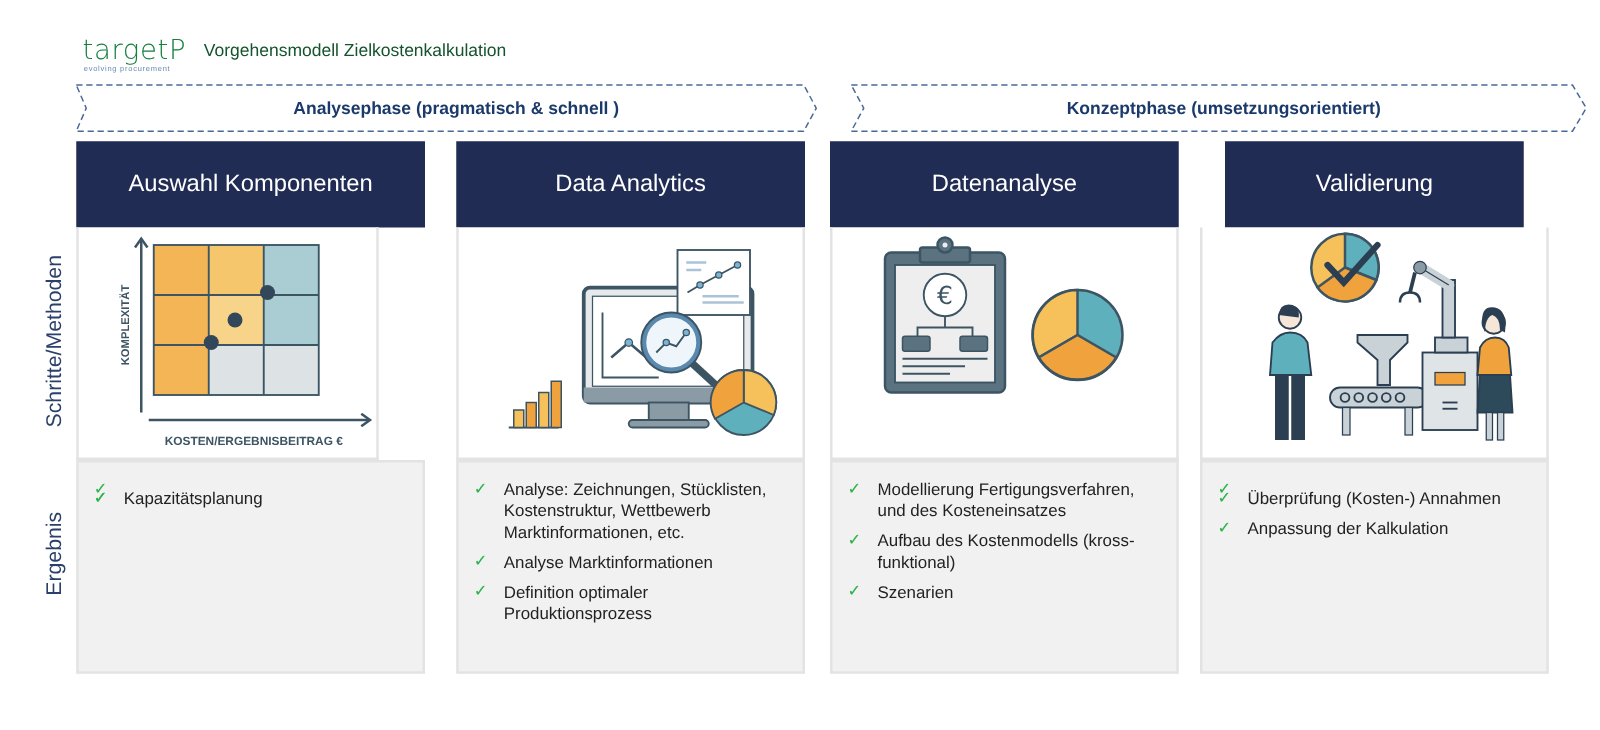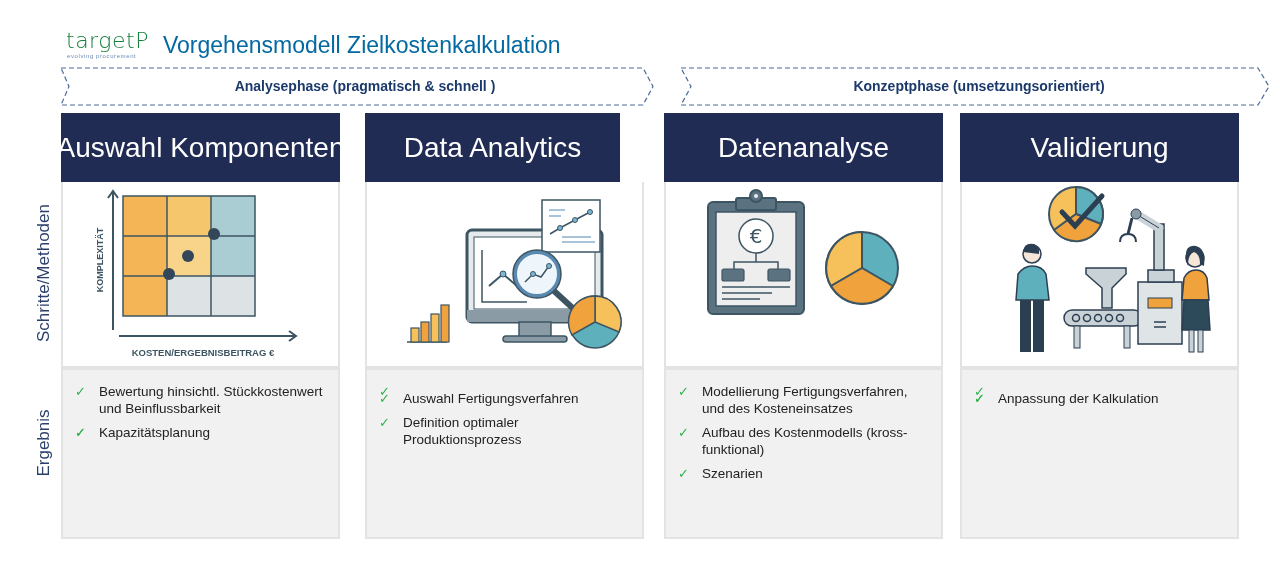--- a/index.html
+++ b/index.html
@@ -2,30 +2,30 @@
 <html><head>
 <meta charset="utf-8">
 <style>
   * { box-sizing: border-box; margin: 0; padding: 0; }
   html, body { width: 1280px; height: 584px; background: #ffffff; overflow: hidden; }
   body { position: relative; font-family: "Liberation Sans", "DejaVu Sans", sans-serif; color: #222; }
 
   .brand { position: absolute; left: 66px; top: 29px; height: 34px; }
   .brand-logo { position: absolute; left: 0; top: 0; font-size: 22px; color: #15803d; letter-spacing: 0.5px; font-family: "DejaVu Sans", sans-serif; font-weight: 300; line-height: 24px; }
   .brand-sub { position: absolute; left: 1px; top: 24px; font-size: 6px; color: #6b8bb5; letter-spacing: 0.6px; white-space: nowrap; }
-  .page-title { position: absolute; left: 163px; top: 32px; font-size: 23px; color: #0369a1; white-space: nowrap; }
+  .page-title { position: absolute; left: 163px; top: 32px; font-size: 14px; color: #14532d; white-space: nowrap; }
 
   .phase { position: absolute; top: 67px; height: 39px; }
   .phase svg { position: absolute; left: 0; top: 0; }
   .phase-label { position: absolute; top: 0; height: 39px; line-height: 39px; font-weight: bold; font-size: 14px; color: #1b3a6b; white-space: nowrap; text-align: center; }
 
   .row-label { position: absolute; color: #2a3f6a; font-size: 17px; transform: rotate(-90deg); transform-origin: center center; white-space: nowrap; text-align: center; }
 
   .col { position: absolute; top: 113px; }
-  .col-head { position: absolute; left: 0; top: 0; height: 69px; background: #212c54; color: #ffffff; font-size: 28px; display: flex; align-items: center; justify-content: center; white-space: nowrap; }
+  .col-head { position: absolute; left: 0; top: 0; height: 69px; background: #212c54; color: #ffffff; font-size: 19px; display: flex; align-items: center; justify-content: center; white-space: nowrap; }
   .col-img { position: absolute; left: 0; top: 69px; height: 186px; background: #ffffff; border: 2px solid #e3e3e3; border-top: none; }
   .col-res { position: absolute; left: 0; top: 255px; height: 171px; background: #f1f1f1; border: 2px solid #e3e3e3; padding: 13px 8px 0 12px; }
   .res-item { position: relative; padding-left: 24px; font-size: 13.5px; line-height: 17px; color: #222; margin-bottom: 7px; }
   .check { position: absolute; left: 0; top: 0; color: #2db34a; font-size: 13px; font-family: "DejaVu Sans", sans-serif; }
   .illus { position: absolute; left: 0; top: 0; }
 </style>
 </head>
 <body>
 
 <div class="brand">
@@ -45,21 +45,21 @@
     <path d="M1 1 L578 1 L589 19.5 L578 38 L1 38 L11 19.5 Z" fill="none" stroke="#4a6a96" stroke-width="1.2" stroke-dasharray="5,3"></path>
   </svg>
   <div class="phase-label" style="left:0; width:592px; padding-left:6px;">Konzeptphase (umsetzungsorientiert)</div>
 </div>
 
 <div class="row-label" style="left:-30px; top:262px; width:150px; height:22px;">Schritte/Methoden</div>
 <div class="row-label" style="left:5px; top:432px; width:80px; height:22px;">Ergebnis</div>
 
 <div class="col" style="left:61px; width:279px;">
   <div class="col-head" style="width:279px;">Auswahl Komponenten</div>
-  <div class="col-img" style="width:279px;">
+  <div class="col-img" style="width:242px;">
     <svg class="illus" width="275" height="186">
       <defs>
         <linearGradient id="og" x1="0" y1="0" x2="1" y2="1">
           <stop offset="0" stop-color="#f3b450"></stop>
             <stop offset="1" stop-color="#f7cf7a"></stop>
         </linearGradient>
       </defs>
 
       <line x1="50" y1="148" x2="50" y2="10" stroke="#3d5563" stroke-width="2"></line>
       <path d="M45 16 L50 9 L55 16" fill="none" stroke="#3d5563" stroke-width="2"></path>
@@ -83,28 +83,28 @@
         <line x1="60" y1="94" x2="192" y2="94"></line>
       </g>
       <circle cx="125" cy="74" r="6" fill="#33475a"></circle>
       <circle cx="106" cy="92" r="6" fill="#33475a"></circle>
       <circle cx="151" cy="52" r="6" fill="#33475a"></circle>
       <text x="40" y="78" transform="rotate(-90 40 78)" text-anchor="middle" font-size="9" font-weight="bold" fill="#3d5563" font-family="Liberation Sans, sans-serif">KOMPLEXITÄT</text>
       <text x="140" y="174" text-anchor="middle" font-size="9.5" font-weight="bold" fill="#3d5563" font-family="Liberation Sans, sans-serif">KOSTEN/ERGEBNISBEITRAG €</text>
     </svg>
   </div>
   <div class="col-res" style="width:279px;">
-    <div class="res-item"><span class="check">✓</span><span>Bewertung hinsichtl. Stückkostenwert und Beinflussbarkeit</span></div>
+    <div class="res-item"><span class="check">✓</span></div>
     <div class="res-item"><span class="check">✓</span></div>
     <div class="res-item"><span class="check">✓</span><span>Kapazitätsplanung</span></div>
   </div>
 </div>
 
 <div class="col" style="left:365px; width:279px;">
-  <div class="col-head" style="width:255px;">Data Analytics</div>
+  <div class="col-head" style="width:279px;">Data Analytics</div>
   <div class="col-img" style="width:279px;">
     <svg class="illus" width="275" height="186">
 
       <rect x="100" y="48" width="135" height="92" rx="5" fill="#e6eaec" stroke="#3d5563" stroke-width="3"></rect>
       <rect x="107" y="55" width="121" height="72" fill="#ffffff" stroke="#3d5563" stroke-width="1"></rect>
       <rect x="100" y="128" width="135" height="12" fill="#8b9ba5"></rect>
       <rect x="152" y="140" width="32" height="16" fill="#8b9ba5" stroke="#3d5563" stroke-width="1.5"></rect>
       <rect x="136" y="154" width="64" height="6" rx="3" fill="#8b9ba5" stroke="#3d5563" stroke-width="1.5"></rect>
 
       <polyline points="115,68 115,120 160,120" fill="none" stroke="#3d5563" stroke-width="1.5"></polyline>
@@ -133,22 +133,22 @@
       <path d="M228 140 L205 153 A26 26 0 0 1 228 114 Z" fill="#f0a23c" stroke="#3d5563" stroke-width="1.5"></path>
 
       <line x1="40" y1="160" x2="80" y2="160" stroke="#3d5563" stroke-width="1.5"></line>
       <rect x="44" y="146" width="8" height="14" fill="#f6c15a" stroke="#3d5563" stroke-width="1.2"></rect>
       <rect x="54" y="140" width="8" height="20" fill="#f0a23c" stroke="#3d5563" stroke-width="1.2"></rect>
       <rect x="64" y="132" width="8" height="28" fill="#f6c15a" stroke="#3d5563" stroke-width="1.2"></rect>
       <rect x="74" y="123" width="8" height="37" fill="#f0a23c" stroke="#3d5563" stroke-width="1.2"></rect>
     </svg>
   </div>
   <div class="col-res" style="width:279px;">
-    <div class="res-item"><span class="check">✓</span></div>
-    <div class="res-item"><span class="check">✓</span><span>Auswahl Fertigungsverfahren</span></div>
+    <div class="res-item"><span class="check">✓</span><span>Analyse: Zeichnungen, Stücklisten, Kostenstruktur, Wettbewerb Marktinformationen, etc.</span></div>
+    <div class="res-item"><span class="check">✓</span><span>Analyse Marktinformationen</span></div>
     <div class="res-item"><span class="check">✓</span><span>Definition optimaler Produktionsprozess</span></div>
   </div>
 </div>
 
 <div class="col" style="left:664px; width:279px;">
   <div class="col-head" style="width:279px;">Datenanalyse</div>
   <div class="col-img" style="width:279px;">
     <svg class="illus" width="275" height="186">
 
       <rect x="42" y="20" width="96" height="112" rx="5" fill="#5b7280" stroke="#3d5563" stroke-width="2"></rect>
@@ -172,21 +172,21 @@
     </svg>
   </div>
   <div class="col-res" style="width:279px;">
     <div class="res-item"><span class="check">✓</span><span>Modellierung Fertigungsverfahren, und des Kosteneinsatzes</span></div>
     <div class="res-item"><span class="check">✓</span><span>Aufbau des Kostenmodells (kross-funktional)</span></div>
     <div class="res-item"><span class="check">✓</span><span>Szenarien</span></div>
   </div>
 </div>
 
 <div class="col" style="left:960px; width:279px;">
-  <div class="col-head" style="width:279px;">Validierung</div>
+  <div class="col-head" style="width:239px;margin-left:20px;">Validierung</div>
   <div class="col-img" style="width:279px;">
     <svg class="illus" width="275" height="186">
 
       <circle cx="114" cy="32" r="27" fill="#f6c15a" stroke="#3d5563" stroke-width="2"></circle>
       <path d="M114 32 L114 5 A27 27 0 0 1 139 42 Z" fill="#5fb0bd" stroke="#3d5563" stroke-width="2"></path>
       <path d="M114 32 L139 42 A27 27 0 0 1 92 48 Z" fill="#f0a23c" stroke="#3d5563" stroke-width="2"></path>
       <polyline points="100,30 113,44 140,14" fill="none" stroke="#2c3f52" stroke-width="5" stroke-linecap="round"></polyline>
 
       <circle cx="70" cy="72" r="9" fill="#f6e6d8" stroke="#2c3f52" stroke-width="1.5"></circle>
       <path d="M61 70 Q62 60 72 62 Q78 64 77 72" fill="#2c3f52"></path>
@@ -221,16 +221,16 @@
       <circle cx="233" cy="76" r="9" fill="#f6e6d8" stroke="#2c3f52" stroke-width="1.5"></circle>
       <path d="M224 78 Q222 62 234 64 Q244 66 242 84 L238 82 Q238 72 232 70 Q226 72 226 84 Z" fill="#2c3f52"></path>
       <path d="M220 118 L222 96 Q226 88 234 88 Q242 88 245 96 L247 118 Z" fill="#f0a23c" stroke="#2c3f52" stroke-width="1.5"></path>
       <path d="M222 118 L246 118 L248 148 L220 148 Z" fill="#2c4a5a" stroke="#2c3f52" stroke-width="1.5"></path>
       <rect x="227" y="148" width="5" height="22" fill="#c9d2d6" stroke="#2c3f52"></rect>
       <rect x="236" y="148" width="5" height="22" fill="#c9d2d6" stroke="#2c3f52"></rect>
     </svg>
   </div>
   <div class="col-res" style="width:279px;">
     <div class="res-item"><span class="check">✓</span></div>
-    <div class="res-item"><span class="check">✓</span></div>
+    <div class="res-item"><span class="check">✓</span><span>Überprüfung (Kosten-) Annahmen</span></div>
     <div class="res-item"><span class="check">✓</span><span>Anpassung der Kalkulation</span></div>
   </div>
 </div>
 
 </body></html>

